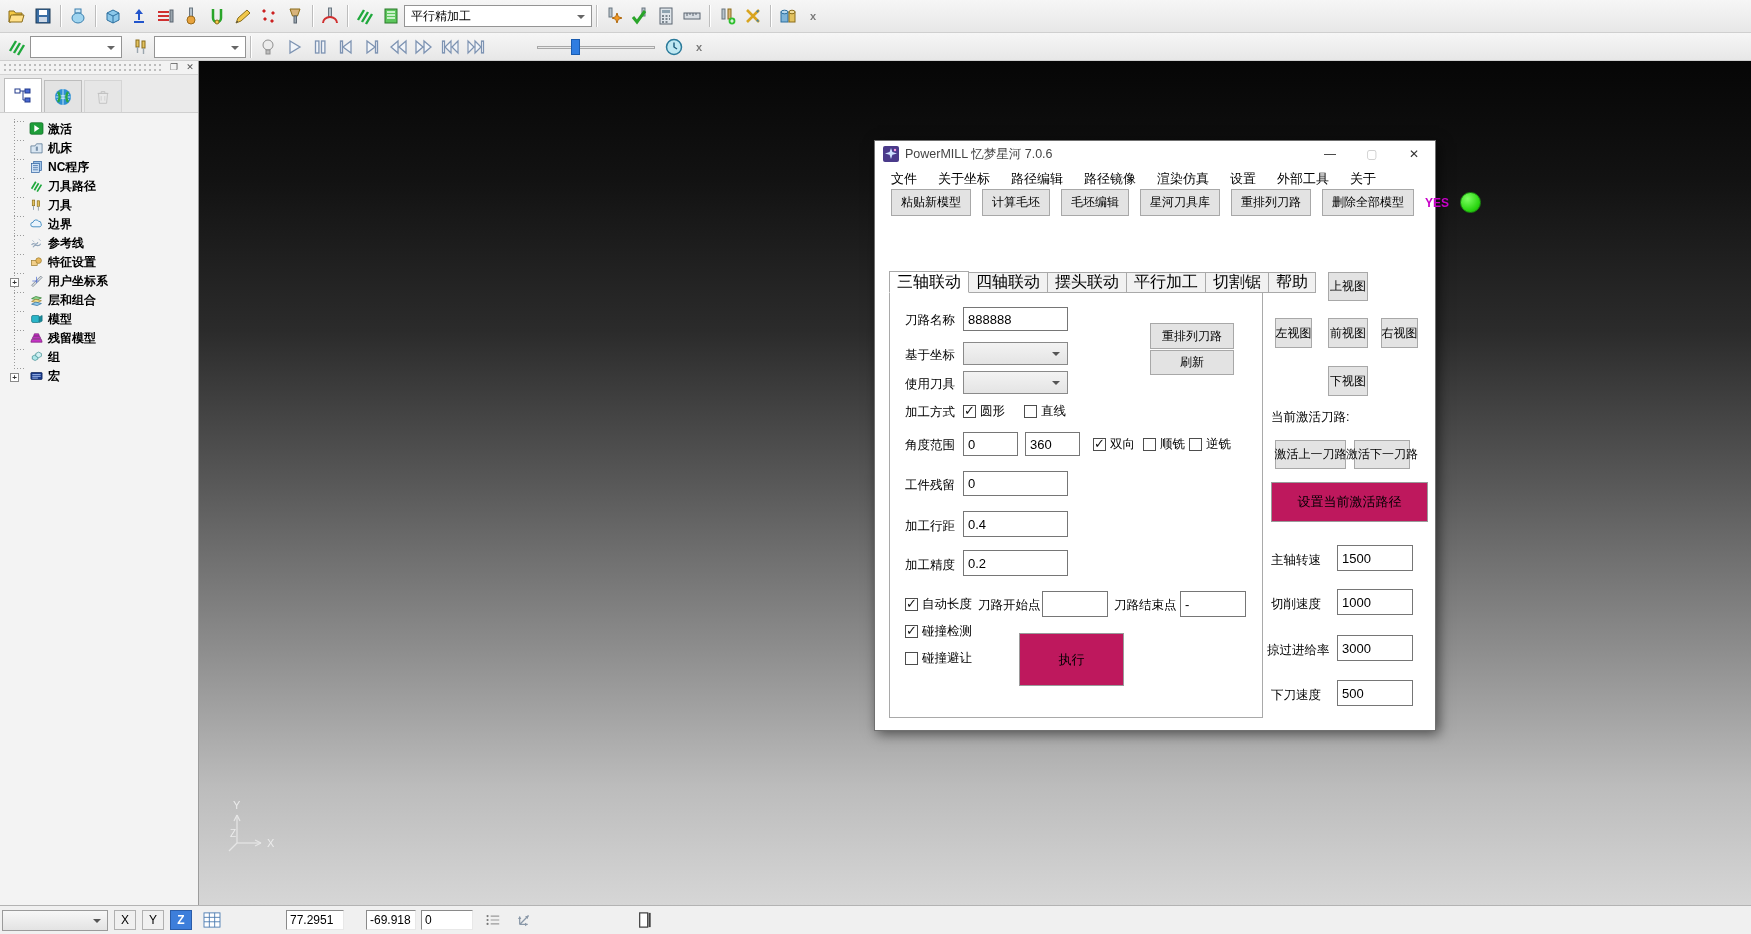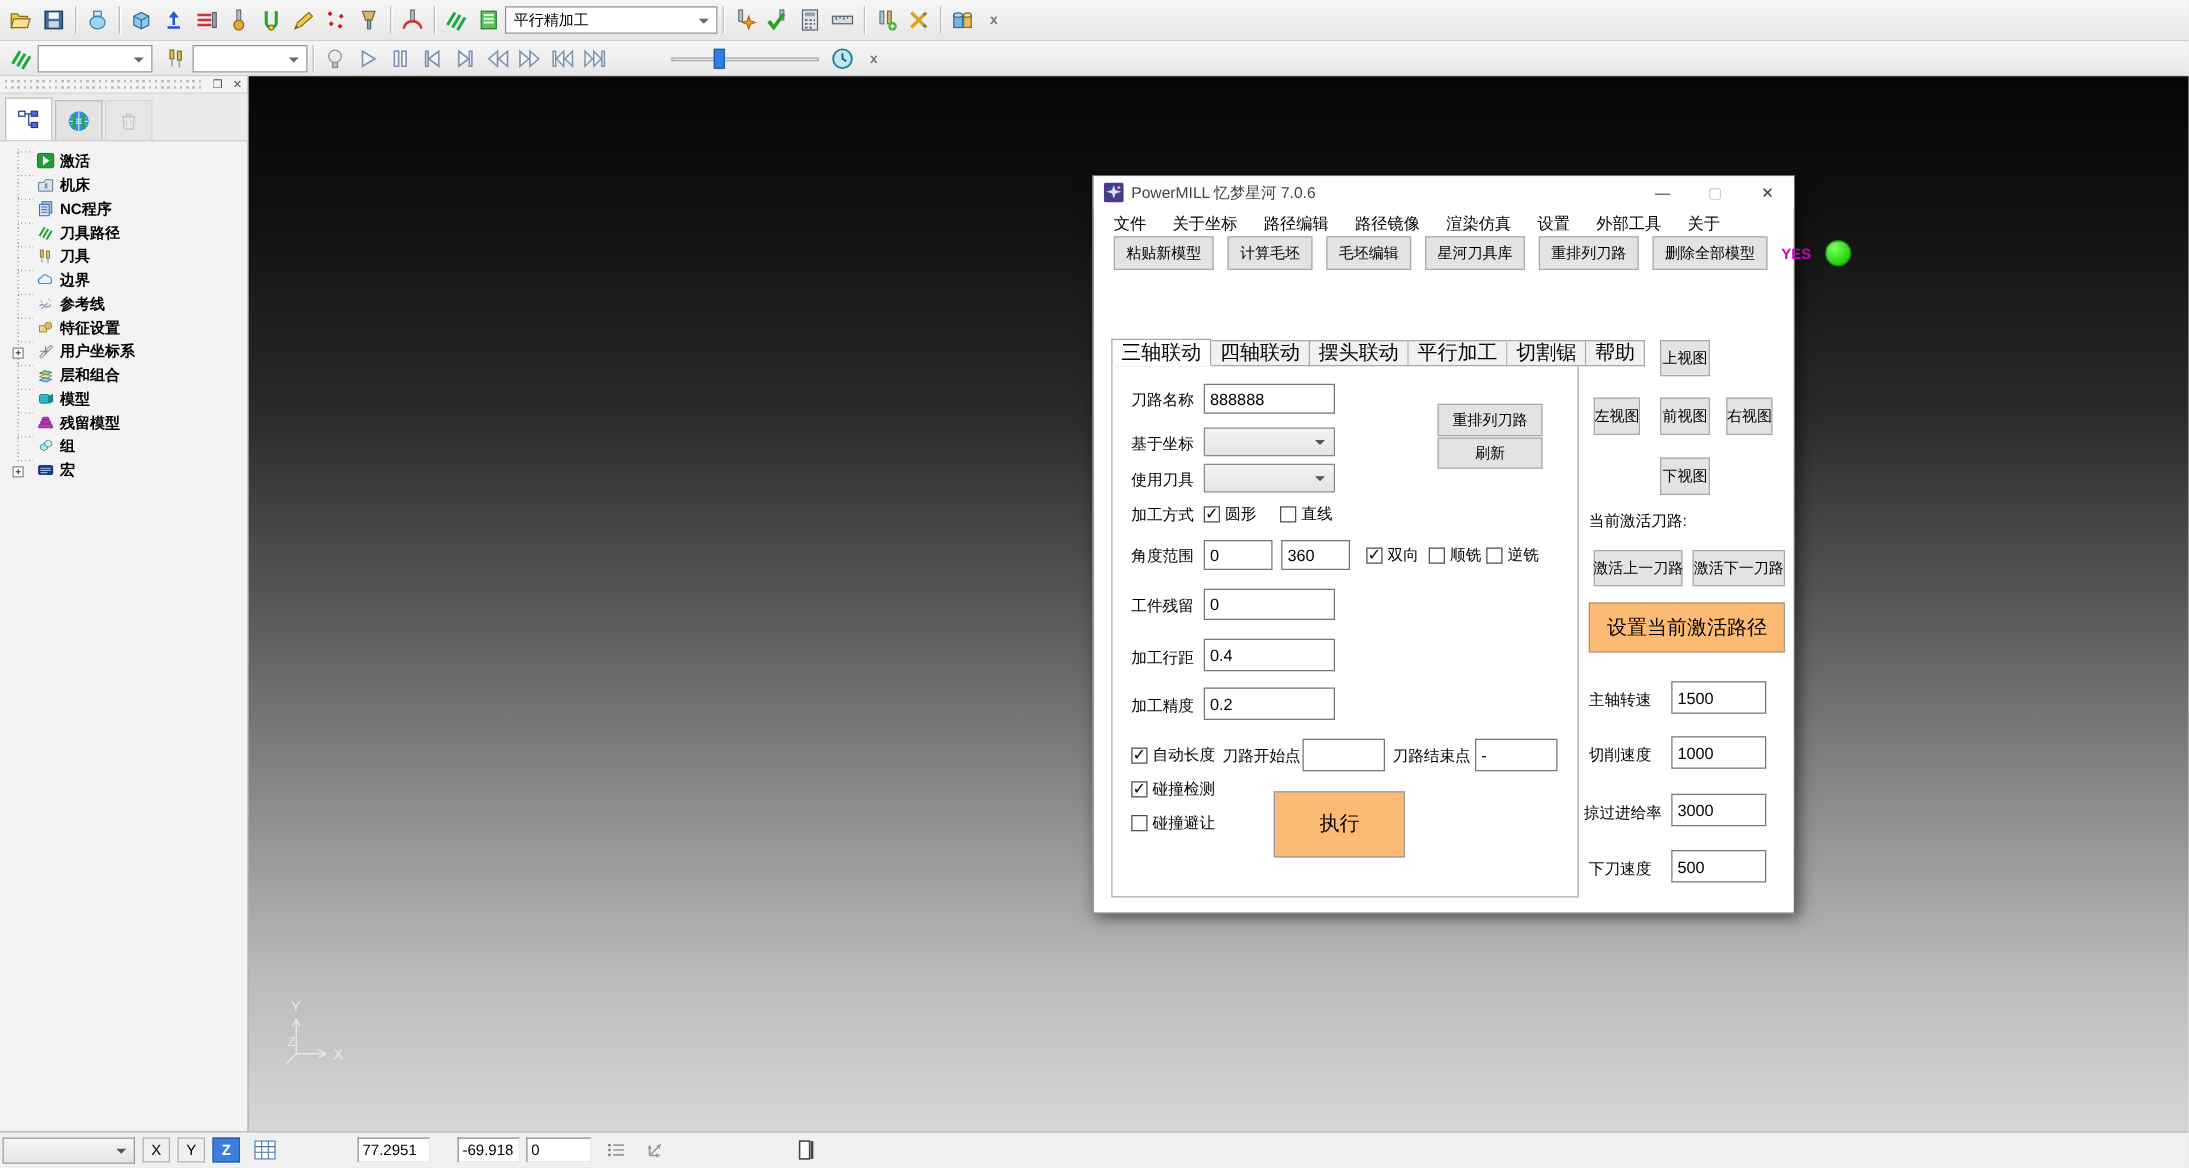--- a/index.html
+++ b/index.html
@@ -63,21 +63,21 @@
   #dlg-panel { position:absolute; left:14px; top:151px; width:374px; height:426px; border:1px solid #a9a9a9; background:#fff; }
   .flabel { position:absolute; font-size:12.5px; white-space:nowrap; }
   .tinput { position:absolute; border:1px solid #767676; font-family:inherit; font-size:13px; padding:0 4px; background:#fff; }
   .ddl { position:absolute; background:linear-gradient(#f3f3f3,#e4e4e4); border:1px solid #8a8a8a; }
   .ddl::after { content:""; position:absolute; right:7px; top:50%; margin-top:-2px; border:4px solid transparent; border-top-color:#555; }
   .cbrow { position:absolute; display:flex; align-items:center; gap:4px; }
   .cb { width:13px; height:13px; background:#fff; border:1px solid #4d4d4d; position:relative; flex:none; }
   .cb.checked::after { content:"✓"; position:absolute; left:0px; top:-3px; font-size:13px; font-weight:bold; color:#111; }
   .cb-label { font-size:12.5px; white-space:nowrap; }
   .pbtn { position:absolute; background:#e3e3e3; border:1px solid #a8a8a8; display:flex; align-items:center; justify-content:center; font-size:12px; cursor:default; white-space:nowrap; }
-  .exec { background:#fdba74; border:1px solid #9a9a9a; font-size:16px; }
+  .exec { background:#be185d; border:1px solid #9a9a9a; font-size:13px; }
 
   
   #statusbar { position:absolute; left:0; right:0; bottom:0; height:29px; background:#f0f0f0; border-top:1px solid #b3b3b3; display:flex; align-items:center; }
   .sb-combo { width:106px; height:21px; margin-left:2px; background:linear-gradient(#f7f7f7,#e3e3e3); border:1px solid #9a9a9a; position:relative; }
   .sb-combo::after { content:""; position:absolute; right:6px; top:8px; border:4px solid transparent; border-top-color:#555; }
   .axis-btn { width:22px; height:20px; margin-left:6px; display:flex; align-items:center; justify-content:center; font-size:12px; background:#f0f0f0; border:1px solid #b0b0b0; }
   .axis-btn.active { background:#3d7edb; border-color:#2a5ca8; color:#fff; font-weight:bold; }
   .sb-icon { width:24px; height:22px; display:flex; align-items:center; justify-content:center; margin-left:8px; }
   .sb-input { height:20px; border:1px solid; border-color:#8a8a8a #e8e8e8 #e8e8e8 #8a8a8a; background:#fff; font-family:inherit; font-size:12px; padding:0 3px; }
 </style>
@@ -168,21 +168,21 @@
       <svg width="20" height="20" viewBox="0 0 20 20">
         <path d="M3 14l6-10M7 16l6-10M11 18l6-10" stroke="#1fa83c" stroke-width="2.4"></path>
       </svg>
     </span>
   <span class="tb-btn">
       <svg width="20" height="20" viewBox="0 0 20 20">
         <rect x="4" y="3" width="12" height="14" fill="#5cc65c" stroke="#2a7a2a"></rect>
         <path d="M6 6h8M6 9h8M6 12h8" stroke="#eaffea" stroke-width="1.6"></path>
       </svg>
     </span>
-  <div class="tb-combo" style="width:170px">
+  <div class="tb-combo" style="width:188px">
       <span>平行精加工</span>
     </div>
   <span class="tb-sep"></span>
   <span class="tb-btn">
       <svg width="20" height="20" viewBox="0 0 20 20">
         <rect x="5" y="2" width="3" height="9" fill="#b8c4cc" stroke="#6a7680"></rect>
         <path d="M13 7l1.3 3.7L18 12l-3.7 1.3L13 17l-1.3-3.7L8 12l3.7-1.3z" fill="#f59a23" stroke="#b06a10"></path>
       </svg>
     </span>
   <span class="tb-btn">
@@ -623,21 +623,21 @@
     </div>
 
     <div class="pbtn" style="left:453px; top:131px; width:40px; height:29px">上视图</div>
     <div class="pbtn" style="left:400px; top:177px; width:37px; height:30px">左视图</div>
     <div class="pbtn" style="left:453px; top:177px; width:40px; height:30px">前视图</div>
     <div class="pbtn" style="left:506px; top:177px; width:37px; height:30px">右视图</div>
     <div class="pbtn" style="left:453px; top:225px; width:40px; height:30px">下视图</div>
 
     <span class="flabel" style="position:absolute; left:396px; top:268px; font-size:12.5px">当前激活刀路:</span>
     <div class="pbtn" style="left:400px; top:299px; width:71px; height:29px">激活上一刀路</div>
-    <div class="pbtn" style="left:479px; top:299px; width:74px; height:29px">激活下一刀路</div>
+    <div class="pbtn" style="left:479px; top:299px; width:56px; height:29px">激活下一刀路</div>
     <div class="pbtn exec" style="left:396px; top:341px; width:157px; height:40px">设置当前激活路径</div>
 
     <span class="flabel" style="position:absolute; left:396px; top:411px">主轴转速</span>
     <input class="tinput" style="left: 462px; top: 404px; width: 76px; height: 26px;" value="1500">
     <span class="flabel" style="position:absolute; left:396px; top:455px">切削速度</span>
     <input class="tinput" style="left: 462px; top: 448px; width: 76px; height: 26px;" value="1000">
     <span class="flabel" style="position:absolute; left:392px; top:501px">掠过进给率</span>
     <input class="tinput" style="left: 462px; top: 494px; width: 76px; height: 26px;" value="3000">
     <span class="flabel" style="position:absolute; left:396px; top:546px">下刀速度</span>
     <input class="tinput" style="left: 462px; top: 539px; width: 76px; height: 26px;" value="500">

